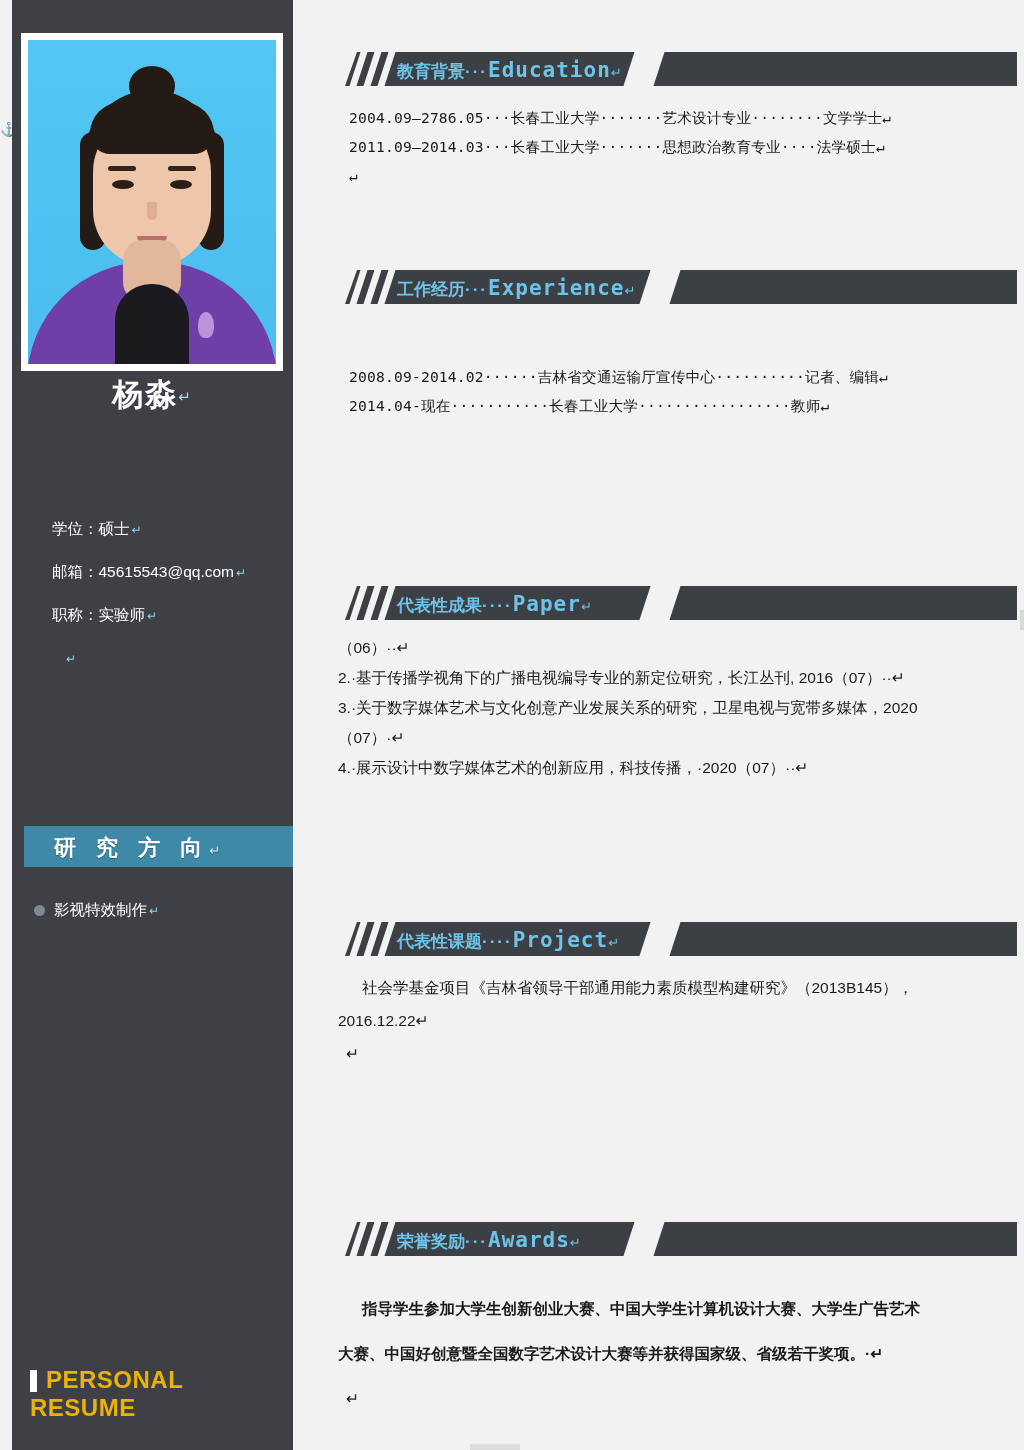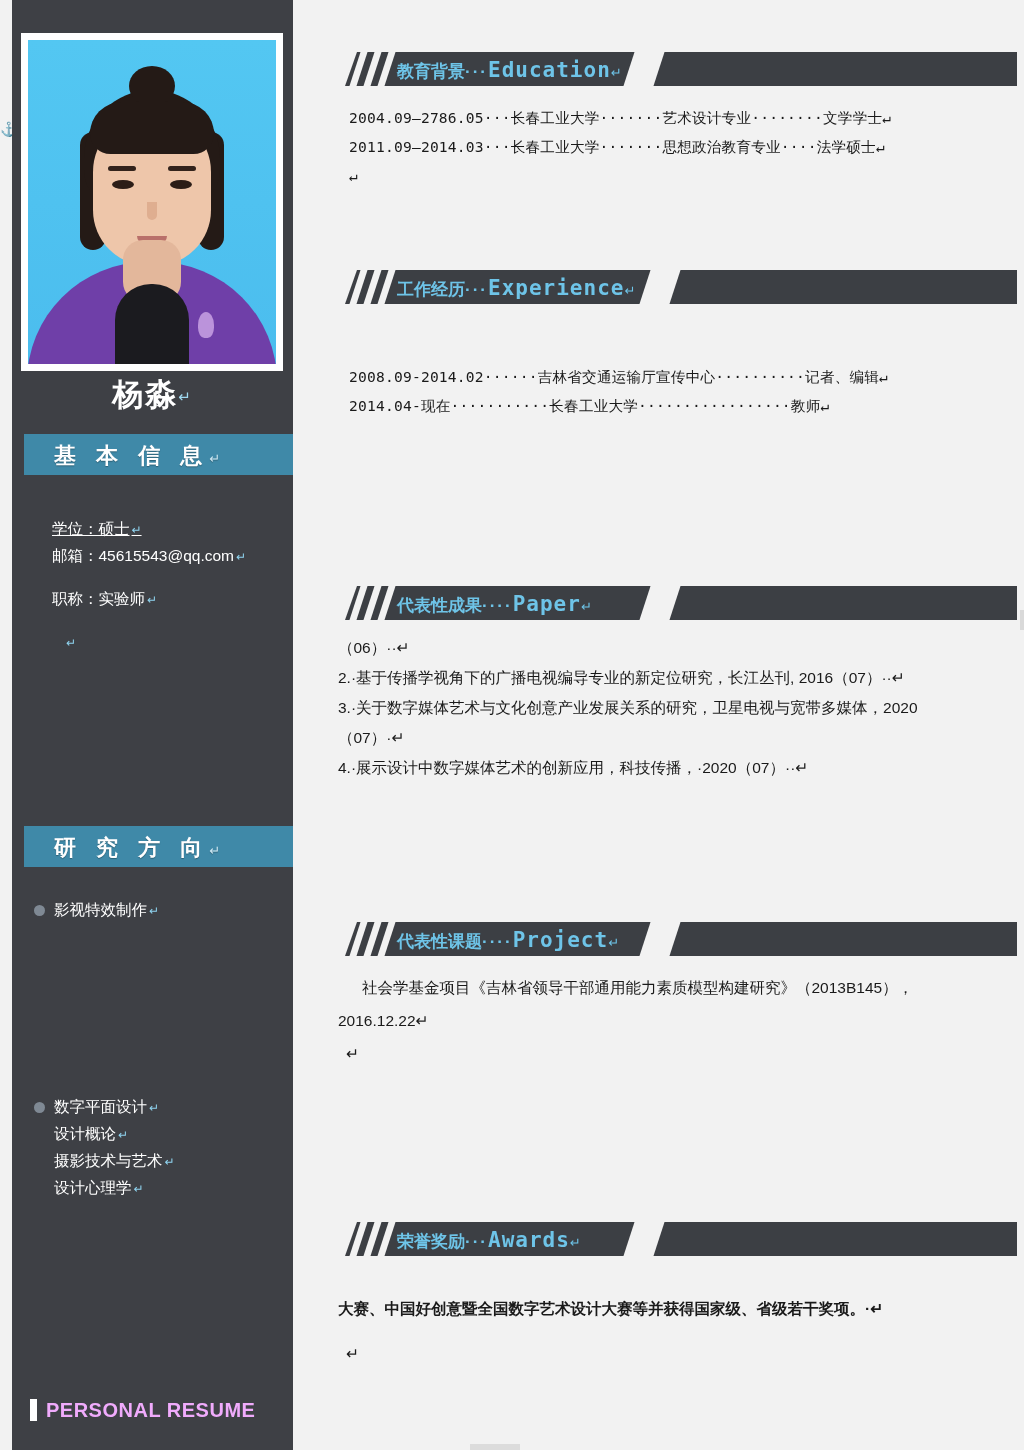--- a/index.html
+++ b/index.html
@@ -215,22 +215,22 @@
     background: #7f8994;
     margin-right: 9px;
     vertical-align: middle;
   }
   .nobullet-indent { display:inline-block; width: 20px; }
 
   .footer-brand {
     position: absolute;
     left: 18px;
     bottom: 28px;
-    color: #f0abfc;
-    font-size: 20px;
+    color: #eab308;
+    font-size: 24px;
     font-weight: bold;
     letter-spacing: .5px;
   }
   .footer-brand .tick {
     display: inline-block;
     width: 7px; height: 22px;
     background: #ffffff;
     margin-right: 9px;
     vertical-align: -4px;
   }
@@ -356,45 +356,35 @@
           <div class="p-neck"></div>
           <div class="p-shirt"></div>
           <div class="p-pin"></div>
         </div>
       </div>
 
       <div class="name">
         <span>杨淼</span><span class="pilcrow">↵</span>
       </div>
 
-      <div class="side-banner" style="top:434px;">
-        <div class="bar"></div>
-        <div class="txt"><span>基 本 信 息</span><span class="pilcrow">↵</span></div>
-      </div>
       <div class="side-list" style="left:40px; top:516px; width:240px;">
-        <div class="row" style="text-decoration:underline;"><span>学位：硕士</span><span class="pilcrow-s">↵</span></div>
+        <div class="row" style="margin-bottom:16px;"><span>学位：硕士</span><span class="pilcrow-s">↵</span></div>
         <div class="row" style="margin-bottom:16px;"><span>邮箱：45615543@qq.com</span><span class="pilcrow-s">↵</span></div>
         <div class="row" style="margin-bottom:16px;"><span>职称：实验师</span><span class="pilcrow-s">↵</span></div>
         <div class="row" style="padding-left:12px;"><span class="pilcrow-s">↵</span></div>
       </div>
 
       <div class="side-banner" style="top:826px;">
         <div class="bar"></div>
         <div class="txt"><span>研 究 方 向</span><span class="pilcrow">↵</span></div>
       </div>
       <div class="side-list" style="left:22px; top:897px; width:258px;">
         <div class="row"><span class="bullet"></span><span>影视特效制作</span><span class="pilcrow-s">↵</span></div>
       </div>
 
-      <div class="side-list" style="left:22px; top:1094px; width:258px;">
-        <div class="row"><span class="bullet"></span><span>数字平面设计</span><span class="pilcrow-s">↵</span></div>
-        <div class="row"><span class="nobullet-indent"></span><span>设计概论</span><span class="pilcrow-s">↵</span></div>
-        <div class="row"><span class="nobullet-indent"></span><span>摄影技术与艺术</span><span class="pilcrow-s">↵</span></div>
-        <div class="row"><span class="nobullet-indent"></span><span>设计心理学</span><span class="pilcrow-s">↵</span></div>
-      </div>
 
       <div class="footer-brand">
         <span class="tick"></span><span>PERSONAL RESUME</span>
       </div>
 
     </div>
   </div>
 
   <div class="main">
 
@@ -477,20 +467,21 @@
           <i></i>
           <i></i>
           <i></i>
         </div>
       <div class="sh-notch" style="left:284px;"></div>
       <div class="sh-title">
         <span>荣誉奖励</span><span class="dots">···</span><span class="en">Awards</span><span class="pilcrow">↵</span>
       </div>
     </div>
     <div class="body-text" style="left:45px; top:1286px; width:680px; line-height:45px; font-weight:bold;">
+      <div style="text-indent:24px;">指导学生参加大学生创新创业大赛、中国大学生计算机设计大赛、大学生广告艺术</div>
       <div>大赛、中国好创意暨全国数字艺术设计大赛等并获得国家级、省级若干奖项。·↵</div>
       <div style="text-indent:8px; font-weight:normal;">    ↵</div>
     </div>
 
     <div class="scrollbar-hint"></div>
   </div>
 
   <div class="page-edge-bottom"></div>
 </div>
 

